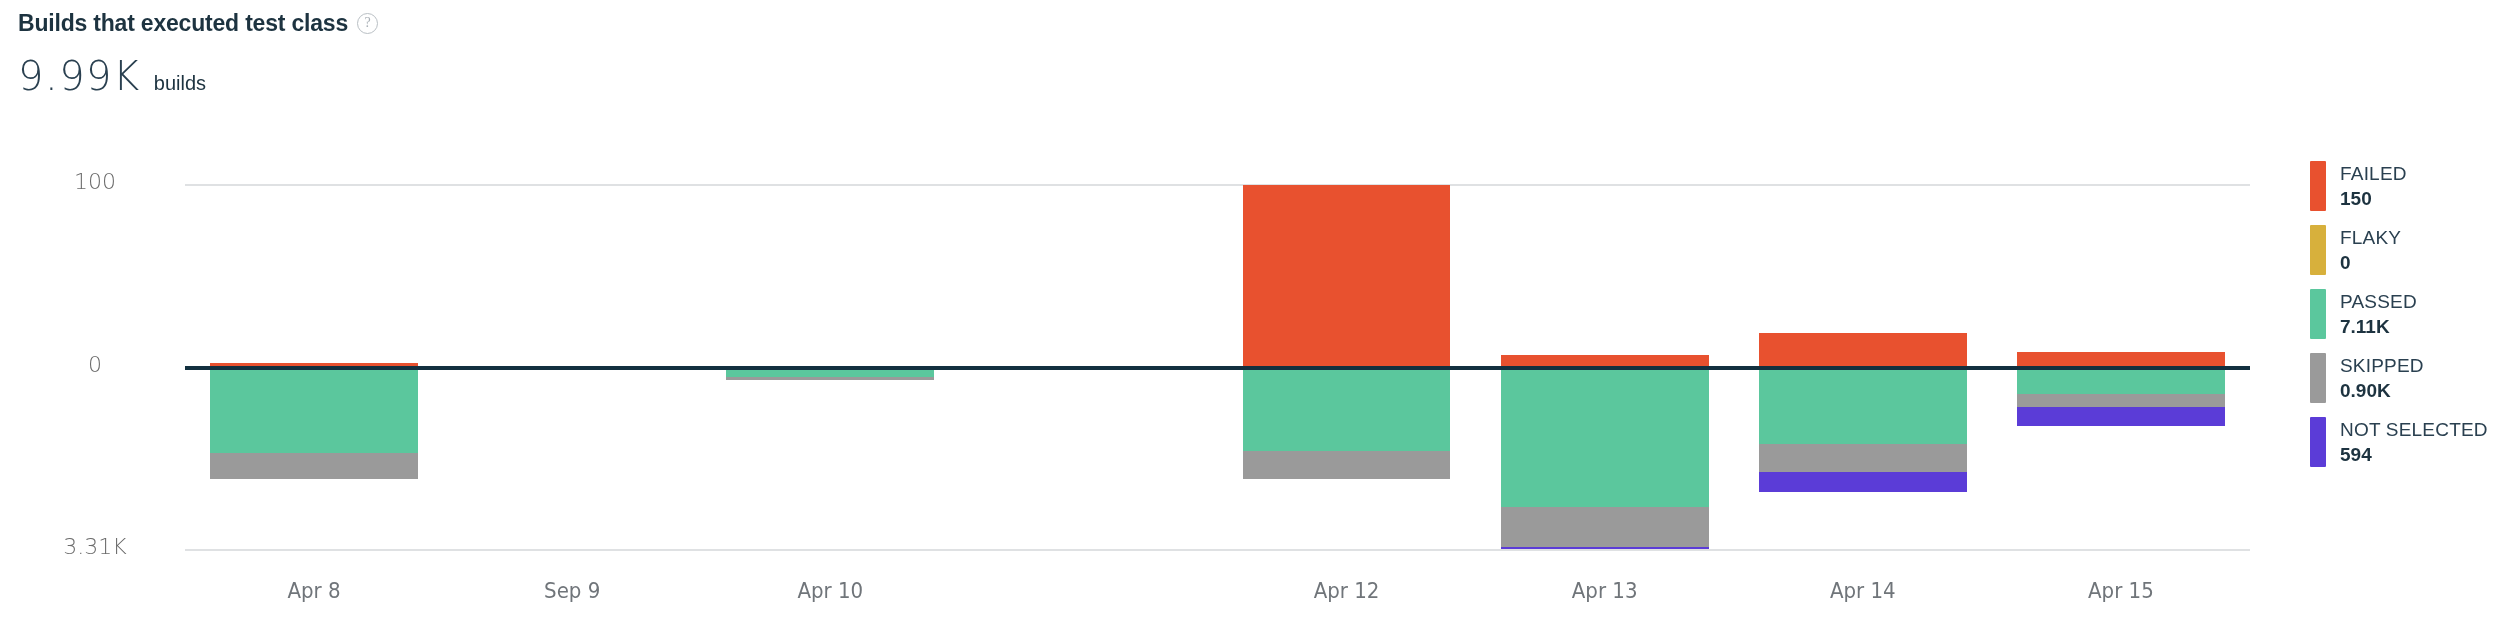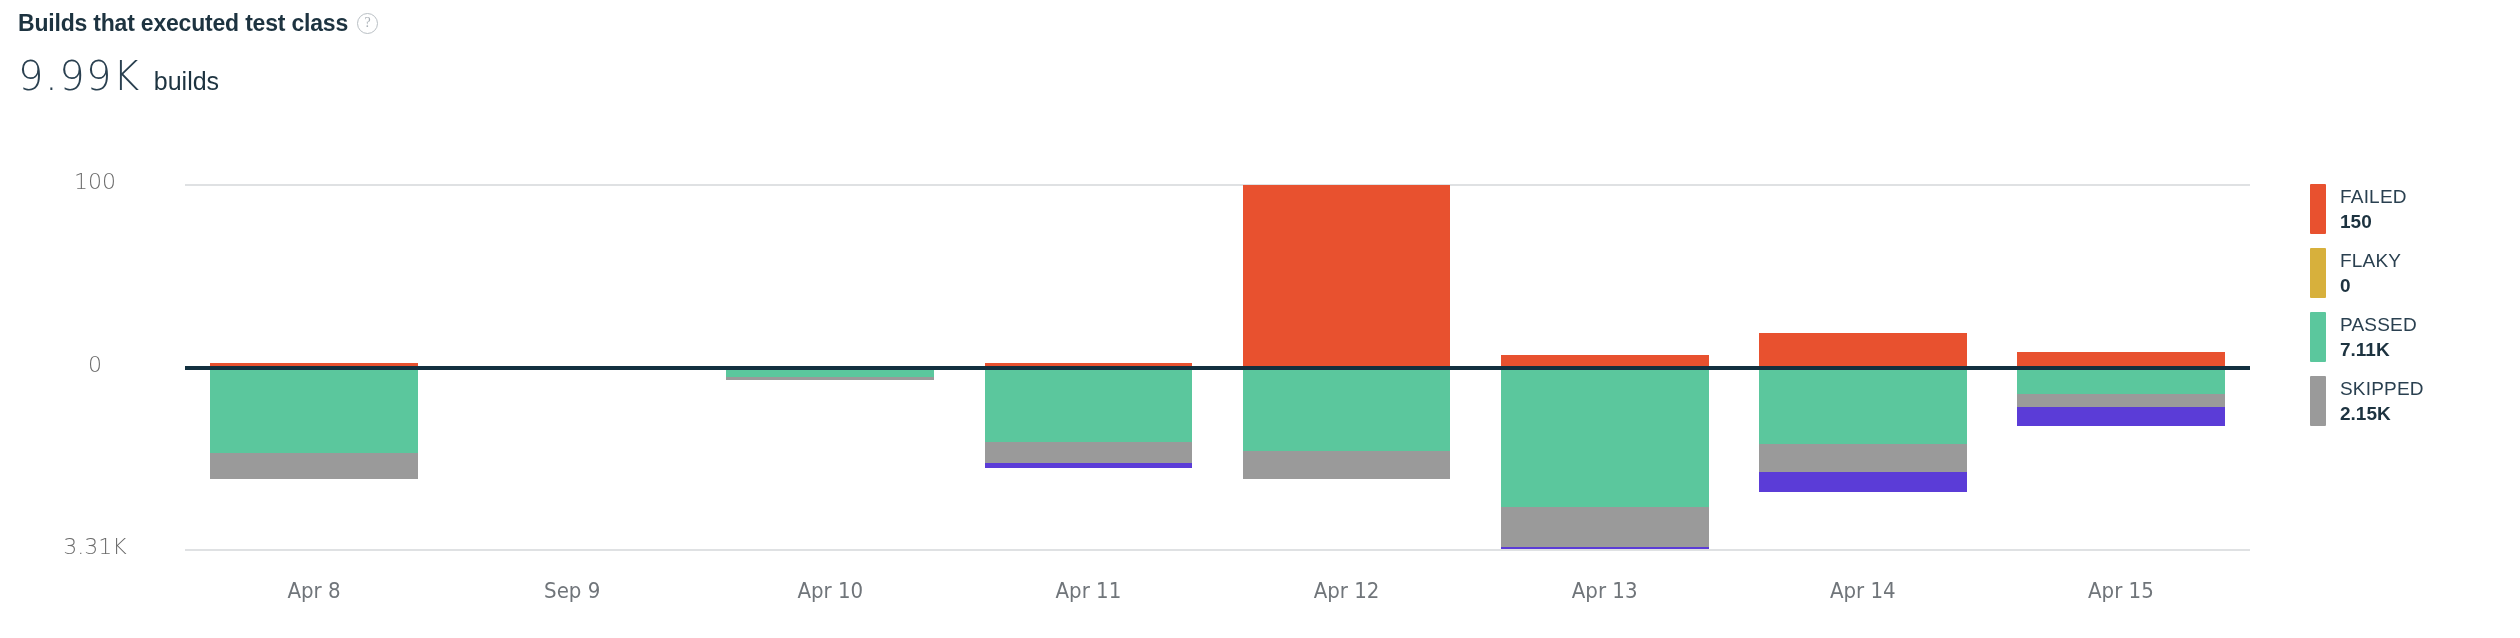--- a/index.html
+++ b/index.html
@@ -23,21 +23,21 @@
     width: 21px; height: 21px; border-radius: 50%;
     border: 1.6px solid #b9bfc4; color: #a8afb5;
     font-size: 14px; line-height: 18px; text-align: center;
     font-family: "Liberation Serif", serif;
   }
   .bignum-row { display: flex; align-items: baseline; gap: 13px; margin-top: 16px; }
   .bignum {
     font-size: 40px; color: #2a4050; font-weight: 300;
     letter-spacing: 1.5px; font-family: "DejaVu Sans", sans-serif;
   }
-  .bignum-unit { font-size: 25px; color: #1d3340; font-weight: 400; }
+  .bignum-unit { font-size: 20px; color: #1d3340; font-weight: 400; }
 
   
   .plot { position: absolute; left: 0; top: 0; width: 2300px; height: 638px; }
   .gridline {
     position: absolute; left: 185px; width: 2065px;
     height: 2px; background: #dfe1e3;
   }
   .zeroline {
     position: absolute; left: 185px; width: 2065px;
     height: 4px; background: #12303f;
@@ -51,21 +51,21 @@
 
   .bar-group { position: absolute; top: 0; height: 638px; }
   .seg { position: absolute; width: 100%; }
   .xtick {
     position: absolute; top: 578px; width: 100%; text-align: center;
     font-size: 22px; color: #70757a; white-space: nowrap;
     font-family: "DejaVu Sans Condensed", "DejaVu Sans", sans-serif;
   }
 
   
-  .legend { position: absolute; left: 2310px; top: 184px; }
+  .legend { position: absolute; left: 2310px; top: 161px; }
   .legend-item { position: relative; display: flex; margin-bottom: 14px; }
   .legend-swatch { width: 16px; min-width: 16px; border-radius: 1px; }
   .legend-text { margin-left: 14px; }
   .legend-label {
     font-size: 19px; color: #2a4050; letter-spacing: 0.2px;
     white-space: nowrap; line-height: 25px;
   }
   .legend-value {
     font-size: 19px; color: #1d3340; font-weight: bold;
     line-height: 25px; white-space: nowrap;
@@ -100,27 +100,20 @@
         <div class="xtick">Apr 8</div>
       </div>
       <div class="bar-group" style="left: 468.292px; width: 207.791px;">
         <div class="seg" style="background: rgb(91, 199, 157); top: 368px; height: 2px;"></div>
         <div class="xtick">Sep 9</div>
       </div>
       <div class="bar-group" style="left: 726.417px; width: 207.791px;">
         <div class="seg" style="background: rgb(91, 199, 157); top: 368px; height: 9.06375px;"></div>
         <div class="seg" style="background: rgb(154, 154, 154); top: 377.064px; height: 2.9004px;"></div>
         <div class="xtick">Apr 10</div>
-      </div>
-      <div class="bar-group" style="left: 984.542px; width: 207.791px;">
-        <div class="seg" style="background: rgb(232, 81, 47); top: 362.51px; height: 5.49px;"></div>
-        <div class="seg" style="background: rgb(91, 199, 157); top: 368px; height: 73.5976px;"></div>
-        <div class="seg" style="background: rgb(154, 154, 154); top: 441.598px; height: 21.753px;"></div>
-        <div class="seg" style="background: rgb(91, 60, 215); top: 463.351px; height: 5.0757px;"></div>
-        <div class="xtick">Apr 11</div>
       </div>
       <div class="bar-group" style="left: 1242.67px; width: 207.791px;">
         <div class="seg" style="background: rgb(232, 81, 47); top: 185px; height: 183px;"></div>
         <div class="seg" style="background: rgb(91, 199, 157); top: 368px; height: 83.3865px;"></div>
         <div class="seg" style="background: rgb(154, 154, 154); top: 451.386px; height: 27.9163px;"></div>
         <div class="xtick">Apr 12</div>
       </div>
       <div class="bar-group" style="left: 1500.79px; width: 207.791px;">
         <div class="seg" style="background: rgb(232, 81, 47); top: 355.19px; height: 12.81px;"></div>
         <div class="seg" style="background: rgb(91, 199, 157); top: 368px; height: 139.219px;"></div>
@@ -164,18 +157,25 @@
         <div class="legend-swatch" style="background: rgb(91, 199, 157);"></div>
         <div class="legend-text">
           <div class="legend-label">PASSED</div>
           <div class="legend-value">7.11K</div>
         </div>
       </div>
       <div class="legend-item">
         <div class="legend-swatch" style="background: rgb(154, 154, 154);"></div>
         <div class="legend-text">
           <div class="legend-label">SKIPPED</div>
-          <div class="legend-value">2.15K</div>
+          <div class="legend-value">0.90K</div>
+        </div>
+      </div>
+      <div class="legend-item">
+        <div class="legend-swatch" style="background: rgb(91, 60, 215);"></div>
+        <div class="legend-text">
+          <div class="legend-label">NOT SELECTED</div>
+          <div class="legend-value">594</div>
         </div>
       </div>
     </div>
 
 </div>
 
 </body></html>

